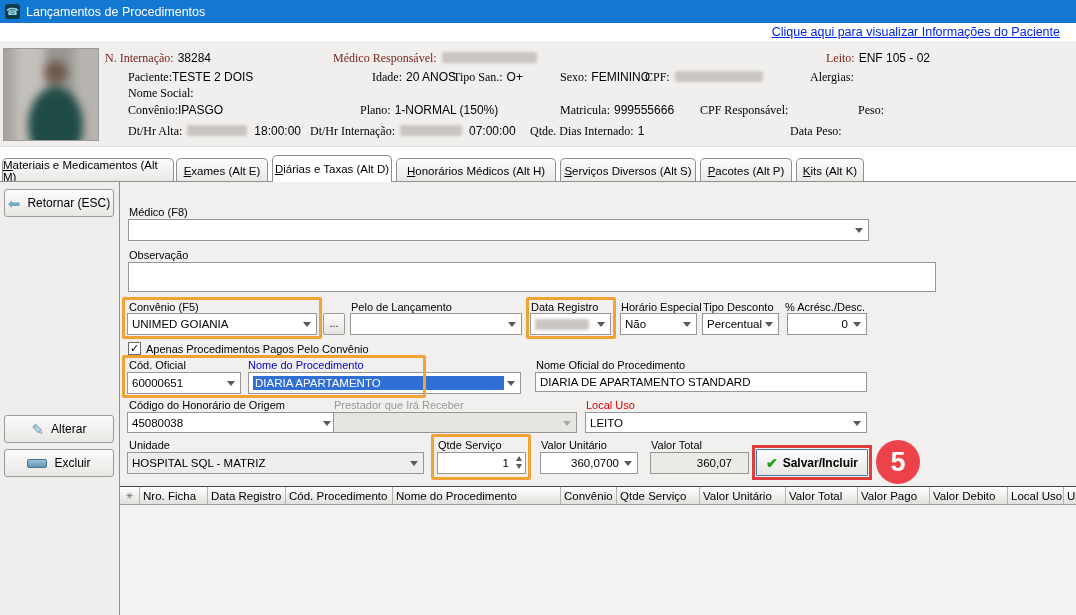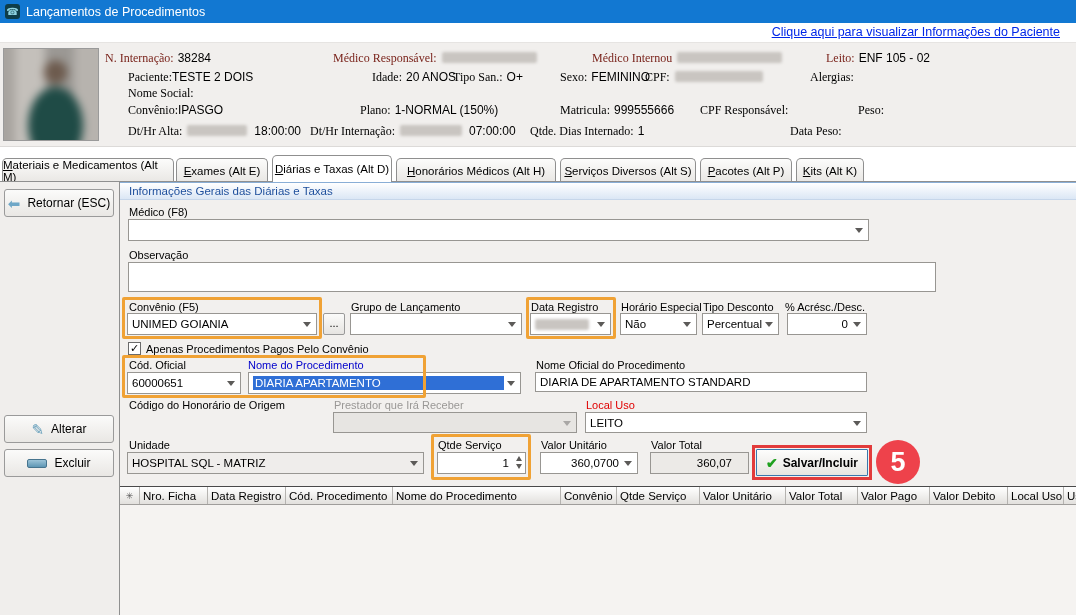--- a/index.html
+++ b/index.html
@@ -124,21 +124,20 @@
 
 <a class="patient-link">Clique aqui para visualizar Informações do Paciente</a>
 
 <div class="patient">
   <div class="photo">
       <div class="photo-inner"></div>
     </div>
 
   <span class="fld" style="left:105px;top:8px"><span class="lbl m">N. Internação:</span><span class="val">38284</span></span>
   <span class="fld" style="left:333px;top:8px"><span class="lbl m">Médico Responsável:</span><span class="redact" style="width:95px"></span></span>
-  <span class="fld" style="left:592px;top:8px"><span class="lbl m">Médico Internou</span><span class="redact" style="width:105px"></span></span>
   <span class="fld" style="left:826px;top:8px"><span class="lbl m">Leito:</span><span class="val">ENF 105 - 02</span></span>
 
   <span class="fld" style="left:128px;top:27px"><span class="lbl">Paciente:</span><span class="val tight">TESTE 2 DOIS</span></span>
   <span class="fld" style="left:372px;top:27px"><span class="lbl">Idade:</span><span class="val">20 ANOS</span></span>
   <span class="fld" style="left:453px;top:27px"><span class="lbl">Tipo San.:</span><span class="val">O+</span></span>
   <span class="fld" style="left:560px;top:27px"><span class="lbl">Sexo:</span><span class="val">FEMININO</span></span>
   <span class="fld" style="left:645px;top:27px"><span class="lbl">CPF:</span><span class="redact" style="width:88px"></span></span>
   <span class="fld" style="left:810px;top:27px"><span class="lbl">Alergias:</span></span>
 
   <span class="fld" style="left:128px;top:43px"><span class="lbl">Nome Social:</span></span>
@@ -188,39 +187,38 @@
       <span class="ico-pencil">✎</span>
       <span>Alterar</span>
     </div>
   <div class="side-btn" style="top:267px">
       <span class="ico-eraser"></span>
       <span>Excluir</span>
     </div>
 </div>
 
 <div class="main">
-  <div class="section-hd">Informações Gerais das Diárias e Taxas</div>
 
   <span class="flbl" style="left:9px;top:24px">Médico (F8)</span>
   <div class="combo" style="left:8px;top:37px;width:741px">
       <span class="dd"></span>
     </div>
 
   <span class="flbl" style="left:9px;top:67px">Observação</span>
   <div class="tinput" style="left:8px;top:80px;width:808px;height:30px"></div>
 
   <div class="orange" style="left:2px;top:115px;width:200px;height:42px"></div>
   <span class="flbl" style="left:9px;top:119px">Convênio (F5)</span>
   <div class="combo" style="left:7px;top:131px;width:190px">
       <span>UNIMED GOIANIA</span>
       <span class="dd"></span>
     </div>
   <div class="dots-btn" style="left:203px;top:131px">...</div>
 
-  <span class="flbl" style="left:231px;top:119px">Grupo de Lançamento</span>
+  <span class="flbl" style="left:231px;top:119px">Pelo de Lançamento</span>
   <div class="combo" style="left:230px;top:131px;width:172px">
       <span class="dd"></span>
     </div>
 
   <div class="orange" style="left:406px;top:115px;width:90px;height:42px"></div>
   <span class="flbl" style="left:411px;top:119px">Data Registro</span>
   <div class="combo" style="left:410px;top:131px;width:81px">
       <span class="redact" style="width:54px;margin-left:0"></span>
       <span class="dd"></span>
     </div>
@@ -258,20 +256,24 @@
       <span class="sel">DIARIA APARTAMENTO</span>
       <span class="dd"></span>
     </div>
 
   <span class="flbl" style="left:416px;top:177px">Nome Oficial do Procedimento</span>
   <div class="tinput" style="left:415px;top:190px;width:332px;height:20px">
       <span>DIARIA DE APARTAMENTO STANDARD</span>
     </div>
 
   <span class="flbl" style="left:9px;top:217px">Código do Honorário de Origem</span>
+  <div class="combo" style="left:7px;top:230px;width:210px;height:21px">
+      <span>45080038</span>
+      <span class="dd"></span>
+    </div>
 
   <span class="flbl gray" style="left:214px;top:217px">Prestador que Irá Receber</span>
   <div class="combo disabled" style="left:213px;top:230px;width:244px;height:21px">
       <span class="dd"></span>
     </div>
 
   <span class="flbl red" style="left:466px;top:217px">Local Uso</span>
   <div class="combo" style="left:465px;top:230px;width:282px;height:21px">
       <span>LEITO</span>
       <span class="dd"></span>

